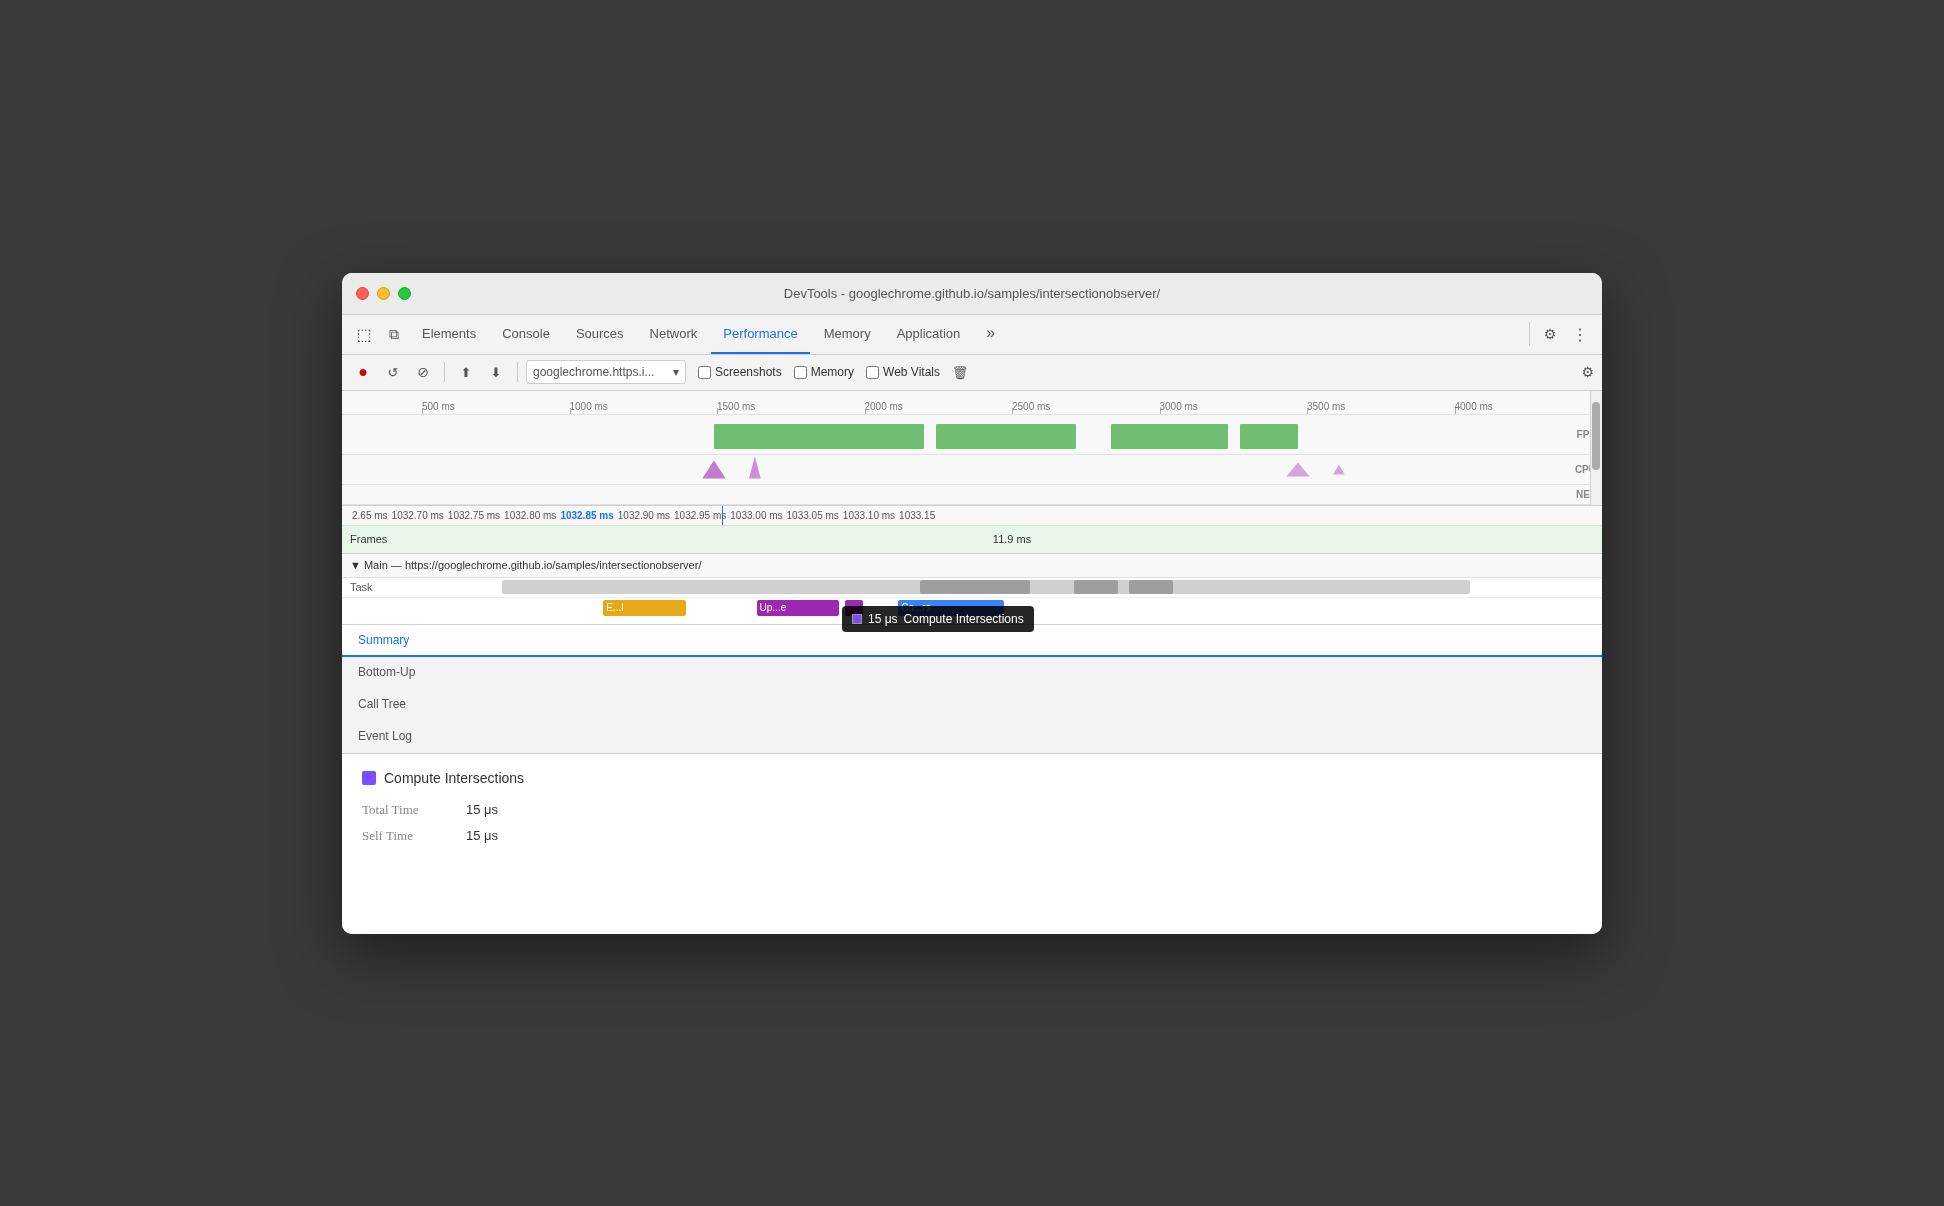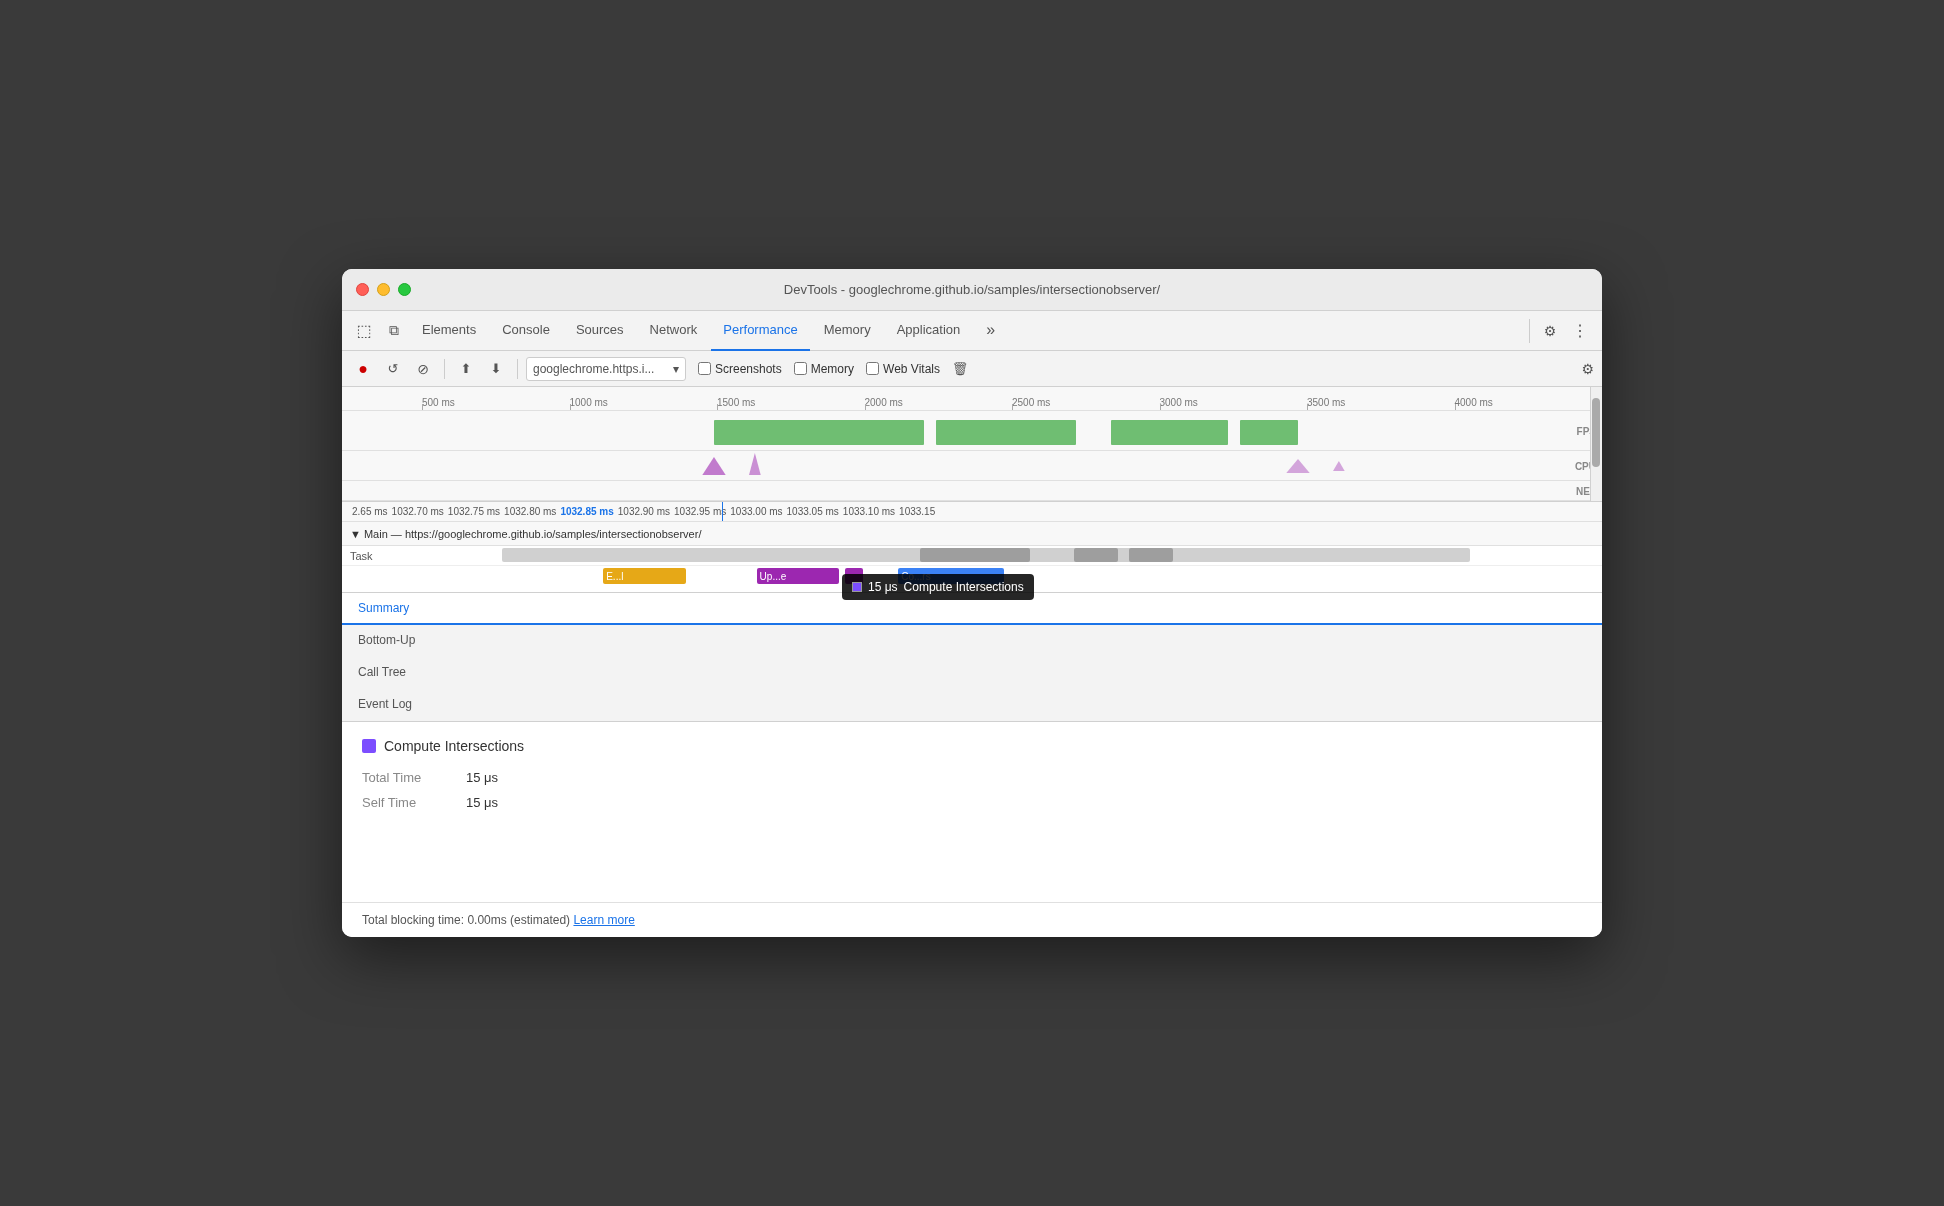--- a/index.html
+++ b/index.html
@@ -466,20 +466,21 @@
     .summary-row {
       display: flex;
       gap: 24px;
       font-size: 13px;
       color: #555;
       margin-bottom: 10px;
     }
     .summary-row-label {
       color: #888;
       min-width: 80px;
+      font-family: Liberation Serif, serif;
     }
     .summary-row-value {
       color: #333;
     }
     .bottom-footer {
       border-top: 1px solid #e0e0e0;
       padding: 10px 20px;
       font-size: 12px;
       color: #555;
     }
@@ -640,20 +641,26 @@
       <span class="time-label" style="color:#1a73e8; font-weight:bold;">1032.85 ms</span>
       <span class="time-label">1032.90 ms</span>
       <span class="time-label">1032.95 ms</span>
       <span class="time-label">1033.00 ms</span>
       <span class="time-label">1033.05 ms</span>
       <span class="time-label">1033.10 ms</span>
       <span class="time-label">1033.15</span>
       <div class="vertical-cursor"></div>
     </div>
 
+    <div class="frames-row">
+      <span class="frames-label">Frames</span>
+      <div class="frames-content">
+        <span class="frame-time-indicator">11.9 ms</span>
+      </div>
+    </div>
 
     <div class="main-thread-header">
       <span>▼ Main — https://googlechrome.github.io/samples/intersectionobserver/</span>
     </div>
 
     <div class="task-row" style="position:relative; height:20px;">
       <span class="task-label">Task</span>
       <div class="task-bars" style="margin-left:80px; flex:1; position:relative;">
 
         <div class="task-bar" style="left:0; width:88%; background:#d0d0d0;"></div>
@@ -701,18 +708,14 @@
       <div class="summary-row">
         <span class="summary-row-label">Total Time</span>
         <span class="summary-row-value">15 μs</span>
       </div>
       <div class="summary-row">
         <span class="summary-row-label">Self Time</span>
         <span class="summary-row-value">15 μs</span>
       </div>
     </div>
 
-    <div class="bottom-footer">
-      <span>Total blocking time: 0.00ms (estimated)</span>
-      <a href="#">Learn more</a>
-    </div>
   </div>
 </div>
 
 </body></html>

